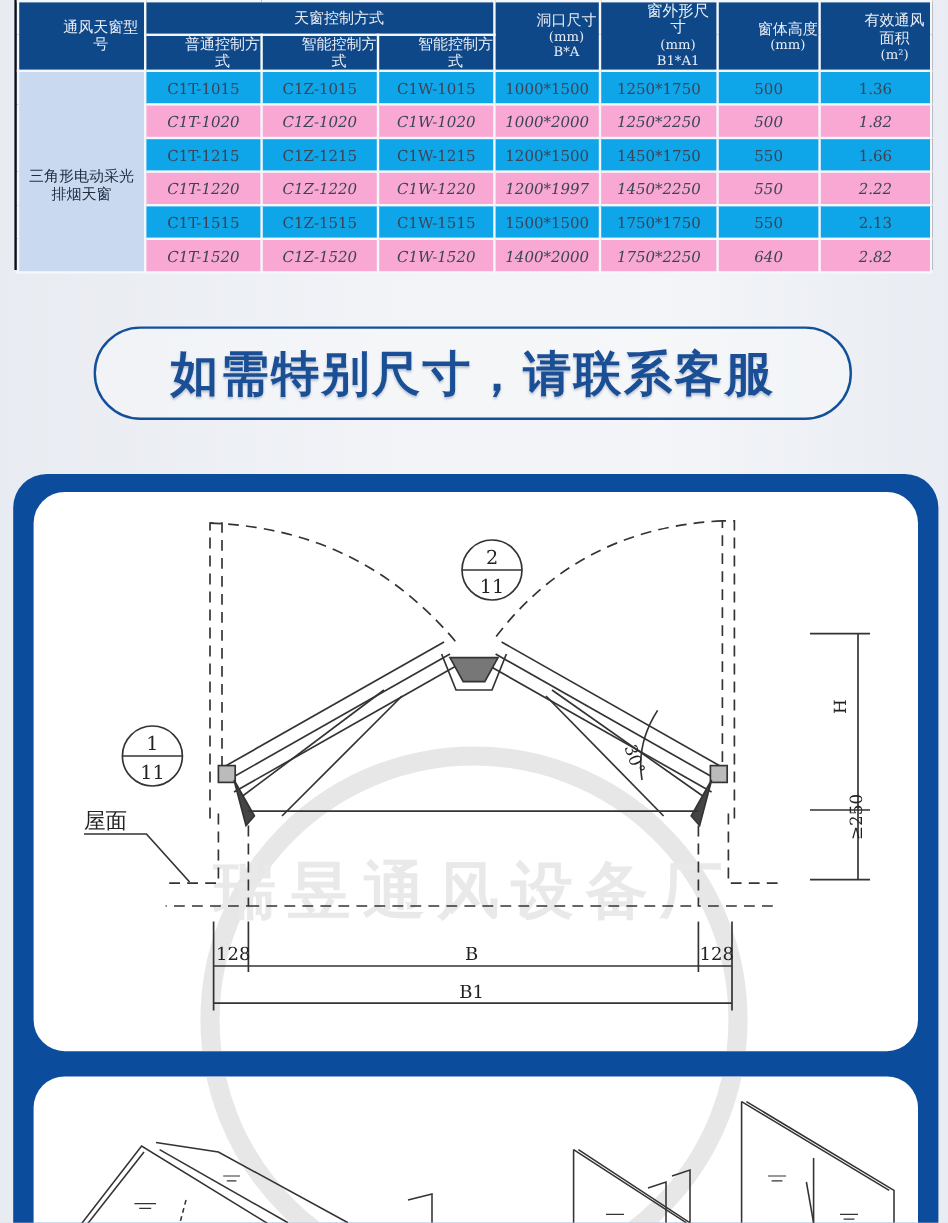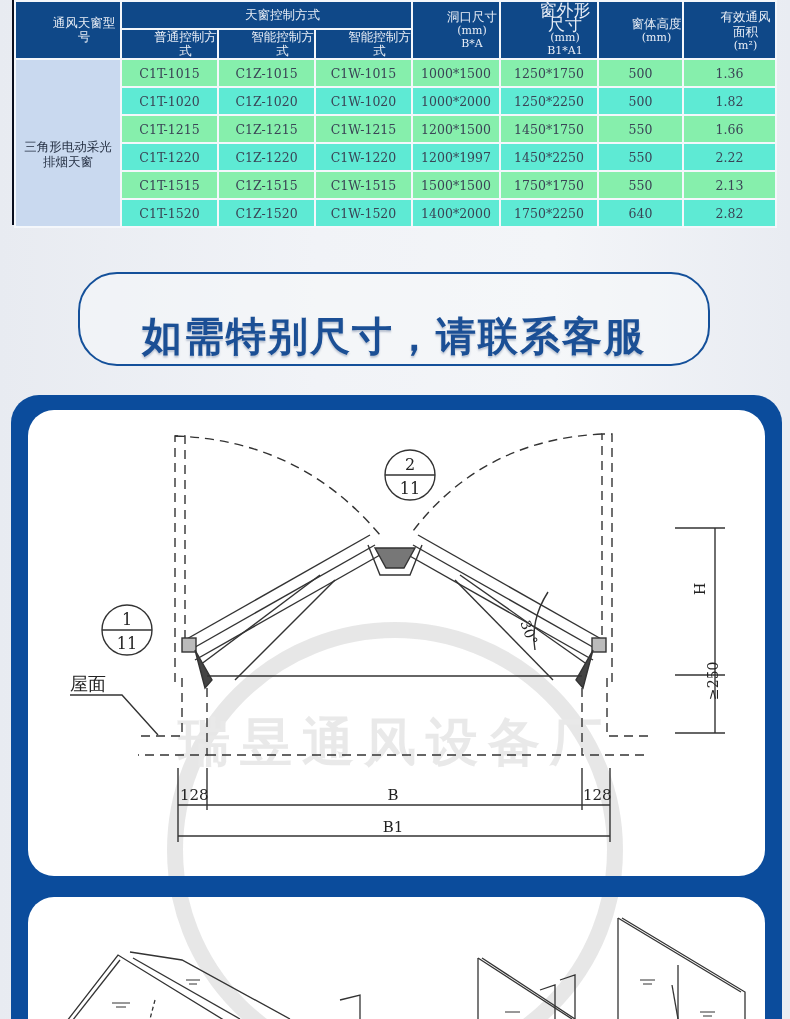--- a/index.html
+++ b/index.html
@@ -18,28 +18,28 @@
   }
   table.spec th, table.spec td {
     border:2px solid #f4f7fb; text-align:center; vertical-align:middle; padding:0;
     font-family: "DejaVu Serif", "Liberation Serif", serif;
   }
   table.spec th {
     background:#0f4888; color:#e9eef6; font-weight:normal; font-size:12.5px; line-height:14px;padding-left:32px;
   }
   table.spec th .sub { font-size:11px; line-height:13px; display:block; }
   table.spec td { font-size:12.5px; color:#3a4456; height:26px; }
-  table.spec tr.odd td.cell { background:#86efac; }
-  table.spec tr.even td.cell { background:#5eead4; }
+  table.spec tr.odd td.cell { background:#0ea5e9; }
+  table.spec tr.even td.cell { background:#f9a8d4;font-style:italic; }
   table.spec td.product { background:#c9d9ef; color:#1f2a3d; font-size:12.5px; line-height:15px; vertical-align:top; padding-top:79px; }
   
   .banner {
-    position:absolute; left:78px; top:272px; width:632px; height:94px;
+    position:absolute; left:78px; top:272px; width:632px; height:78px;
     border:2px solid #14509a; border-radius:39px; box-sizing:border-box;
-    display:flex; align-items:flex-end; justify-content:center;
+    display:flex; align-items:center; justify-content:center;
     background:rgba(245,247,250,0.55);
   }
   .banner span {
     font-family:"DejaVu Sans","Liberation Sans",sans-serif; font-size:40px; color:#1b4f95;
     letter-spacing:2px; font-weight:bold;
     text-shadow: 0 2px 2px rgba(10,40,90,0.25);
   }
   
   .frame {
     position:absolute; left:11px; top:395px; width:771px; height:660px;
@@ -71,21 +71,21 @@
     <tbody>
         <tr style="height:28px">
       <th rowspan="2">通风天窗型号</th>
       <th colspan="3">天窗控制方式</th>
       <th rowspan="2">
         <span class="sub" style="font-size:12.5px;line-height:14px">洞口尺寸</span>
         <span class="sub">(mm)</span>
         <span class="sub">B*A</span>
       </th>
       <th rowspan="2">
-        <span class="sub" style="font-size:17px;line-height:14px">窗外形尺寸</span>
+        <span class="sub" style="font-size:13px;line-height:14px">窗外形尺寸</span>
         <span class="sub">(mm)</span>
         <span class="sub">B1*A1</span>
       </th>
       <th rowspan="2">
         <span class="sub" style="font-size:12.5px;line-height:15px">窗体高度</span>
         <span class="sub">(mm)</span>
       </th>
       <th rowspan="2">
         <span class="sub" style="font-size:12.5px;line-height:15px">有效通风面积</span>
         <span class="sub">(m²)</span>

